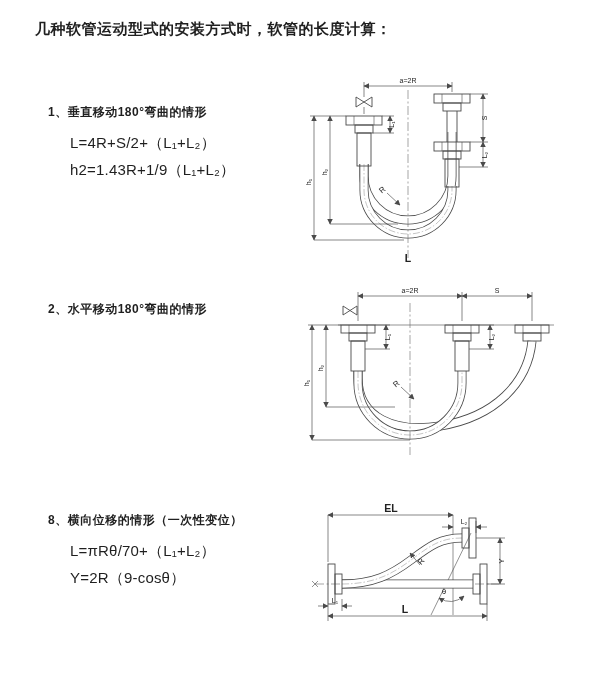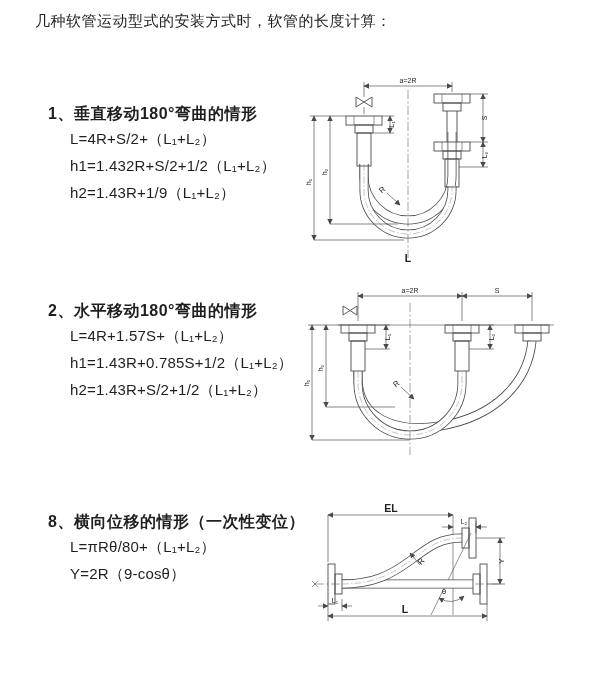--- a/index.html
+++ b/index.html
@@ -3,27 +3,27 @@
 <meta charset="utf-8">
 <style>
   html,body{margin:0;padding:0;}
   body{
     width:600px;height:675px;background:#ffffff;
     font-family:"Liberation Sans","DejaVu Sans",sans-serif;
     color:#1f1f1f;position:relative;overflow:hidden;
   }
   .page{position:absolute;inset:0;background:#fff;}
   .title{
-    position:absolute;left:35px;top:12px;
-    font-size:15px;font-weight:400;letter-spacing:.5px;white-space:nowrap;
+    position:absolute;left:35px;top:20px;
+    font-size:15px;font-weight:700;letter-spacing:.5px;white-space:nowrap;
   }
   .section{position:absolute;left:48px;}
-  .sec1{top:104px;} .sec2{top:301px;} .sec3{top:512px;}
-  .sec-heading{font-size:16px;font-weight:700;letter-spacing:.5px;white-space:nowrap;}
-  .formulas{padding-left:22px;}
+  .sec1{top:104px;} .sec2{top:301px;text-align:right;} .sec3{top:512px;}
+  .sec-heading{font-size:12px;font-weight:700;letter-spacing:.5px;white-space:nowrap;}
+  .formulas{margin-top:8px;padding-left:22px;}
   .formula{font-size:15px;line-height:27px;letter-spacing:.2px;white-space:nowrap;}
   svg{position:absolute;}
   #d1{left:300px;top:72px;}
   #d2{left:300px;top:283px;}
   #d3{left:303px;top:503px;}
   svg .ln{stroke:#4a4a4a;stroke-width:.9;fill:none;}
   svg .thin{stroke:#4a4a4a;stroke-width:.6;fill:none;}
   svg .dim{stroke:#555;stroke-width:.7;fill:none;}
   svg .cl{stroke:#6a6a6a;stroke-width:.6;fill:none;stroke-dasharray:9 2.5 2 2.5;}
   svg .hoseO{stroke:#4a4a4a;stroke-width:9;fill:none;}
@@ -36,38 +36,32 @@
 <body>
 
 <div class="page">
 
   <div class="title">几种软管运动型式的安装方式时，软管的长度计算：</div>
 
   <div class="section sec1">
     <div class="sec-heading">1、垂直移动180°弯曲的情形</div>
     <div class="formulas">
       <div class="formula">L=4R+S/2+（L₁+L₂）</div>
-      <div class="formula">h1=1.432R+S/2+1/2（L₁+L₂）</div>
       <div class="formula">h2=1.43R+1/9（L₁+L₂）</div>
     </div>
   </div>
 
   <div class="section sec2">
     <div class="sec-heading">2、水平移动180°弯曲的情形</div>
-    <div class="formulas">
-      <div class="formula">L=4R+1.57S+（L₁+L₂）</div>
-      <div class="formula">h1=1.43R+0.785S+1/2（L₁+L₂）</div>
-      <div class="formula">h2=1.43R+S/2+1/2（L₁+L₂）</div>
-    </div>
   </div>
 
   <div class="section sec3">
     <div class="sec-heading">8、横向位移的情形（一次性变位）</div>
     <div class="formulas">
-      <div class="formula">L=πRθ/80+（L₁+L₂）</div>
+      <div class="formula">L=πRθ/70+（L₁+L₂）</div>
       <div class="formula">Y=2R（9-cosθ）</div>
     </div>
   </div>
 
   <svg id="d1" width="290" height="195" viewBox="0 0 290 195">
     <defs>
       <pattern id="br1" width="4" height="4" patternUnits="userSpaceOnUse">
         <path d="M0 4L4 0" stroke="#4a4a4a" stroke-width="0.5"></path>
         <path d="M0 0L4 4" stroke="#4a4a4a" stroke-width="0.5"></path>
       </pattern>

